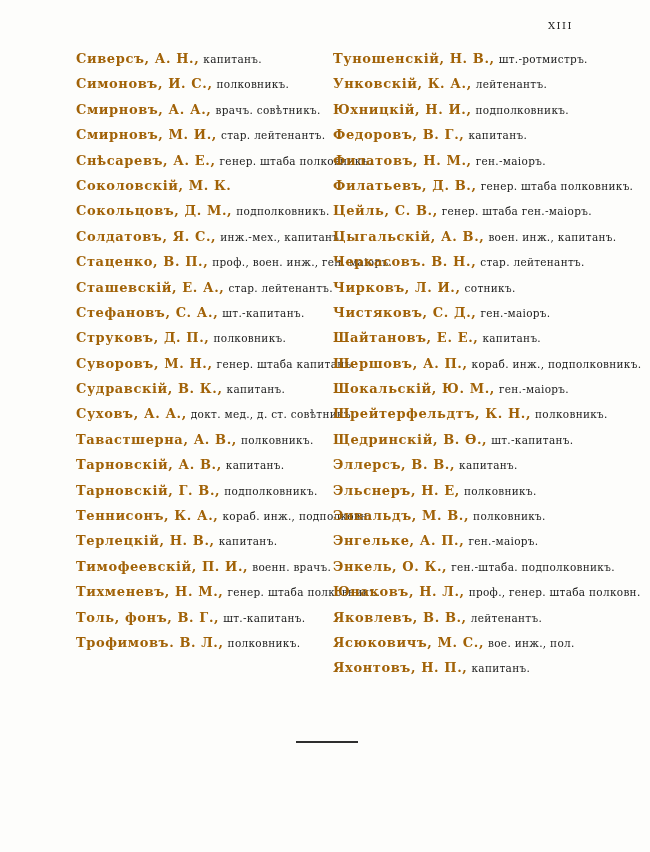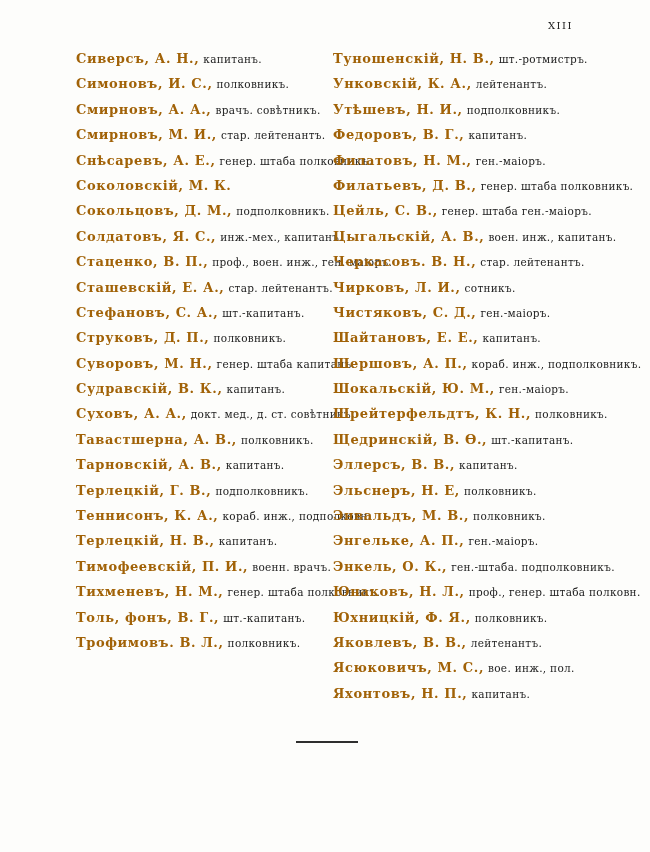--- a/index.html
+++ b/index.html
@@ -97,21 +97,21 @@
   <div class="entry"><span class="pname">Суворовъ, М. Н.,</span><span class="prank">генер. штаба капитанъ.</span></div>
 
   <div class="entry"><span class="pname">Судравскій, В. К.,</span><span class="prank">капитанъ.</span></div>
 
   <div class="entry"><span class="pname">Суховъ, А. А.,</span><span class="prank">докт. мед., д. ст. совѣтникъ.</span></div>
 
   <div class="entry"><span class="pname">Тавастшерна, А. В.,</span><span class="prank">полковникъ.</span></div>
 
   <div class="entry"><span class="pname">Тарновскій, А. В.,</span><span class="prank">капитанъ.</span></div>
 
-  <div class="entry"><span class="pname">Терлецкій, Г. В.,</span><span class="prank">подполковникъ.</span></div>
+  <div class="entry"><span class="pname">Тарновскій, Г. В.,</span><span class="prank">подполковникъ.</span></div>
 
   <div class="entry"><span class="pname">Теннисонъ, К. А.,</span><span class="prank">кораб. инж., подполковн.</span></div>
 
   <div class="entry"><span class="pname">Терлецкій, Н. В.,</span><span class="prank">капитанъ.</span></div>
 
   <div class="entry"><span class="pname">Тимофеевскій, П. И.,</span><span class="prank">военн. врачъ.</span></div>
 
   <div class="entry"><span class="pname">Тихменевъ, Н. М.,</span><span class="prank">генер. штаба полковникъ.</span></div>
 
   <div class="entry"><span class="pname">Толь, фонъ, В. Г.,</span><span class="prank">шт.-капитанъ.</span></div>
@@ -119,21 +119,21 @@
 
   <div class="entry"><span class="pname">Трофимовъ. В. Л.,</span><span class="prank">полковникъ.</span></div>
 
 </div>
 
   <div class="col col-right" id="col-right">
   <div class="entry"><span class="pname">Туношенскій, Н. В.,</span><span class="prank">шт.-ротмистръ.</span></div>
 
   <div class="entry"><span class="pname">Унковскій, К. А.,</span><span class="prank">лейтенантъ.</span></div>
 
-  <div class="entry"><span class="pname">Утѣшевъ, Н. И.,</span><span class="prank">подполковникъ.</span></div>
+  <div class="entry"><span class="pname">Юхницкій, Н. И.,</span><span class="prank">подполковникъ.</span></div>
 
   <div class="entry"><span class="pname">Федоровъ, В. Г.,</span><span class="prank">капитанъ.</span></div>
 
   <div class="entry"><span class="pname">Филатовъ, Н. М.,</span><span class="prank">ген.-маіоръ.</span></div>
 
   <div class="entry"><span class="pname">Филатьевъ, Д. В.,</span><span class="prank">генер. штаба полковникъ.</span></div>
 
   <div class="entry"><span class="pname">Цейль, С. В.,</span><span class="prank">генер. штаба ген.-маіоръ.</span></div>
 
   <div class="entry"><span class="pname">Цыгальскій, А. В.,</span><span class="prank">воен. инж., капитанъ.</span></div>
@@ -159,21 +159,20 @@
   <div class="entry"><span class="pname">Эльснеръ, Н. Е,</span><span class="prank">полковникъ.</span></div>
 
   <div class="entry"><span class="pname">Энвальдъ, М. В.,</span><span class="prank">полковникъ.</span></div>
 
   <div class="entry"><span class="pname">Энгельке, А. П.,</span><span class="prank">ген.-маіоръ.</span></div>
 
   <div class="entry"><span class="pname">Энкель, О. К.,</span><span class="prank">ген.-штаба. подполковникъ.</span></div>
 
   <div class="entry"><span class="pname">Юнаковъ, Н. Л.,</span><span class="prank">проф., генер. штаба полковн.</span></div>
 
-  <div class="entry"><span class="pname">Юхницкій, Ф. Я.,</span><span class="prank">полковникъ.</span></div>
 
   <div class="entry"><span class="pname">Яковлевъ, В. В.,</span><span class="prank">лейтенантъ.</span></div>
 
   <div class="entry"><span class="pname">Ясюковичъ, М. С.,</span><span class="prank">вое. инж., пол.</span></div>
 
   <div class="entry"><span class="pname">Яхонтовъ, Н. П.,</span><span class="prank">капитанъ.</span></div>
 </div>
 
   <div class="divider"></div>
 </div>

